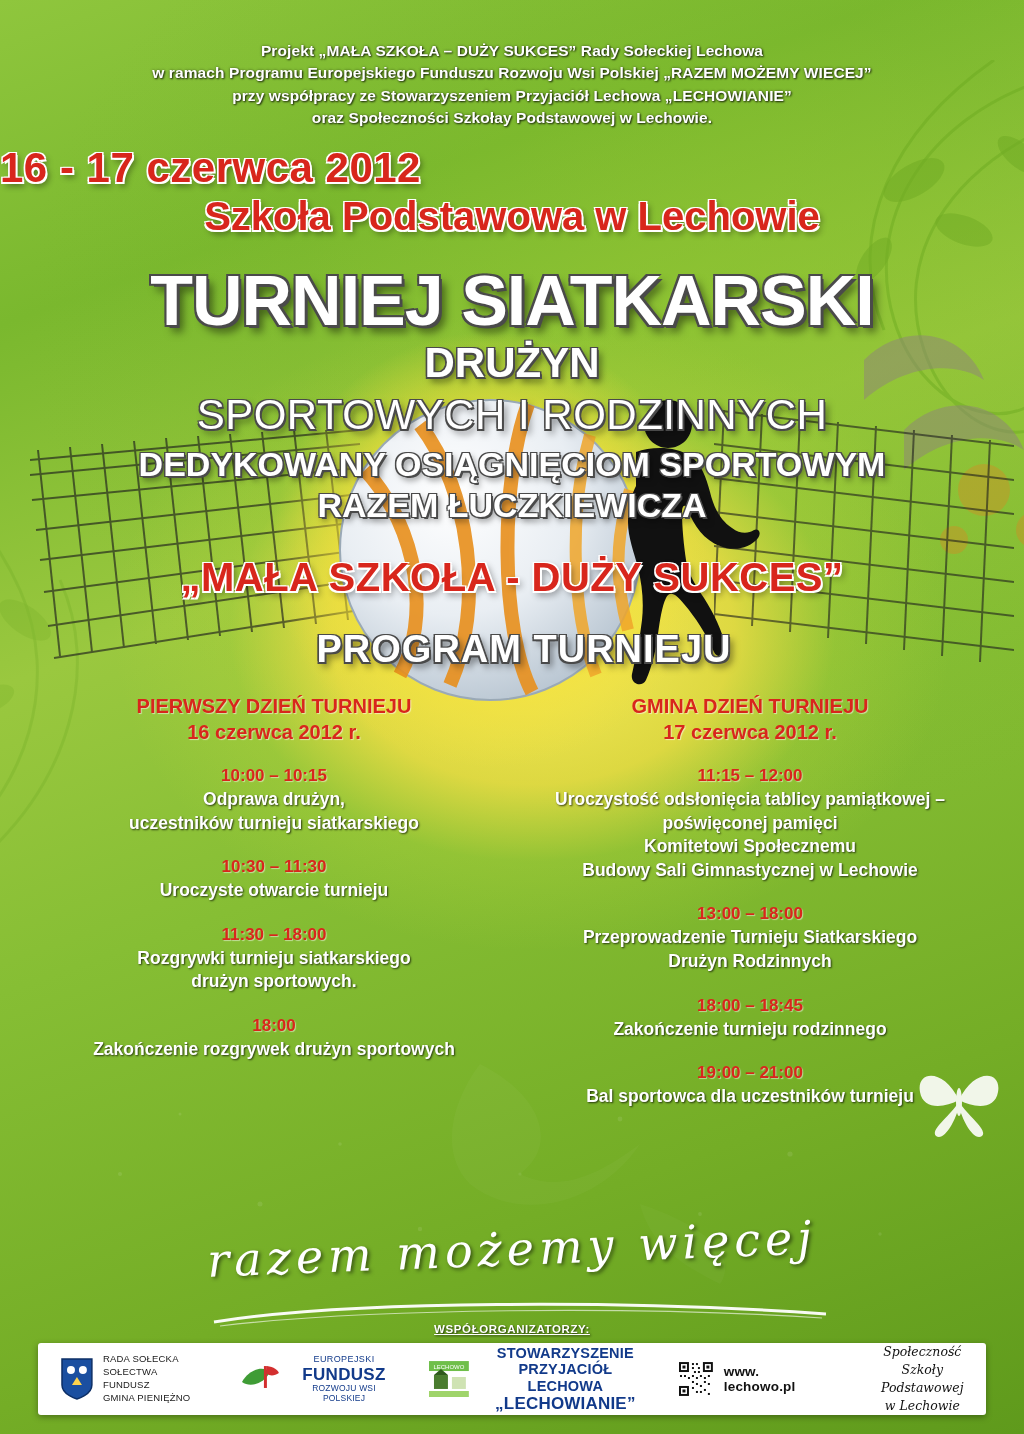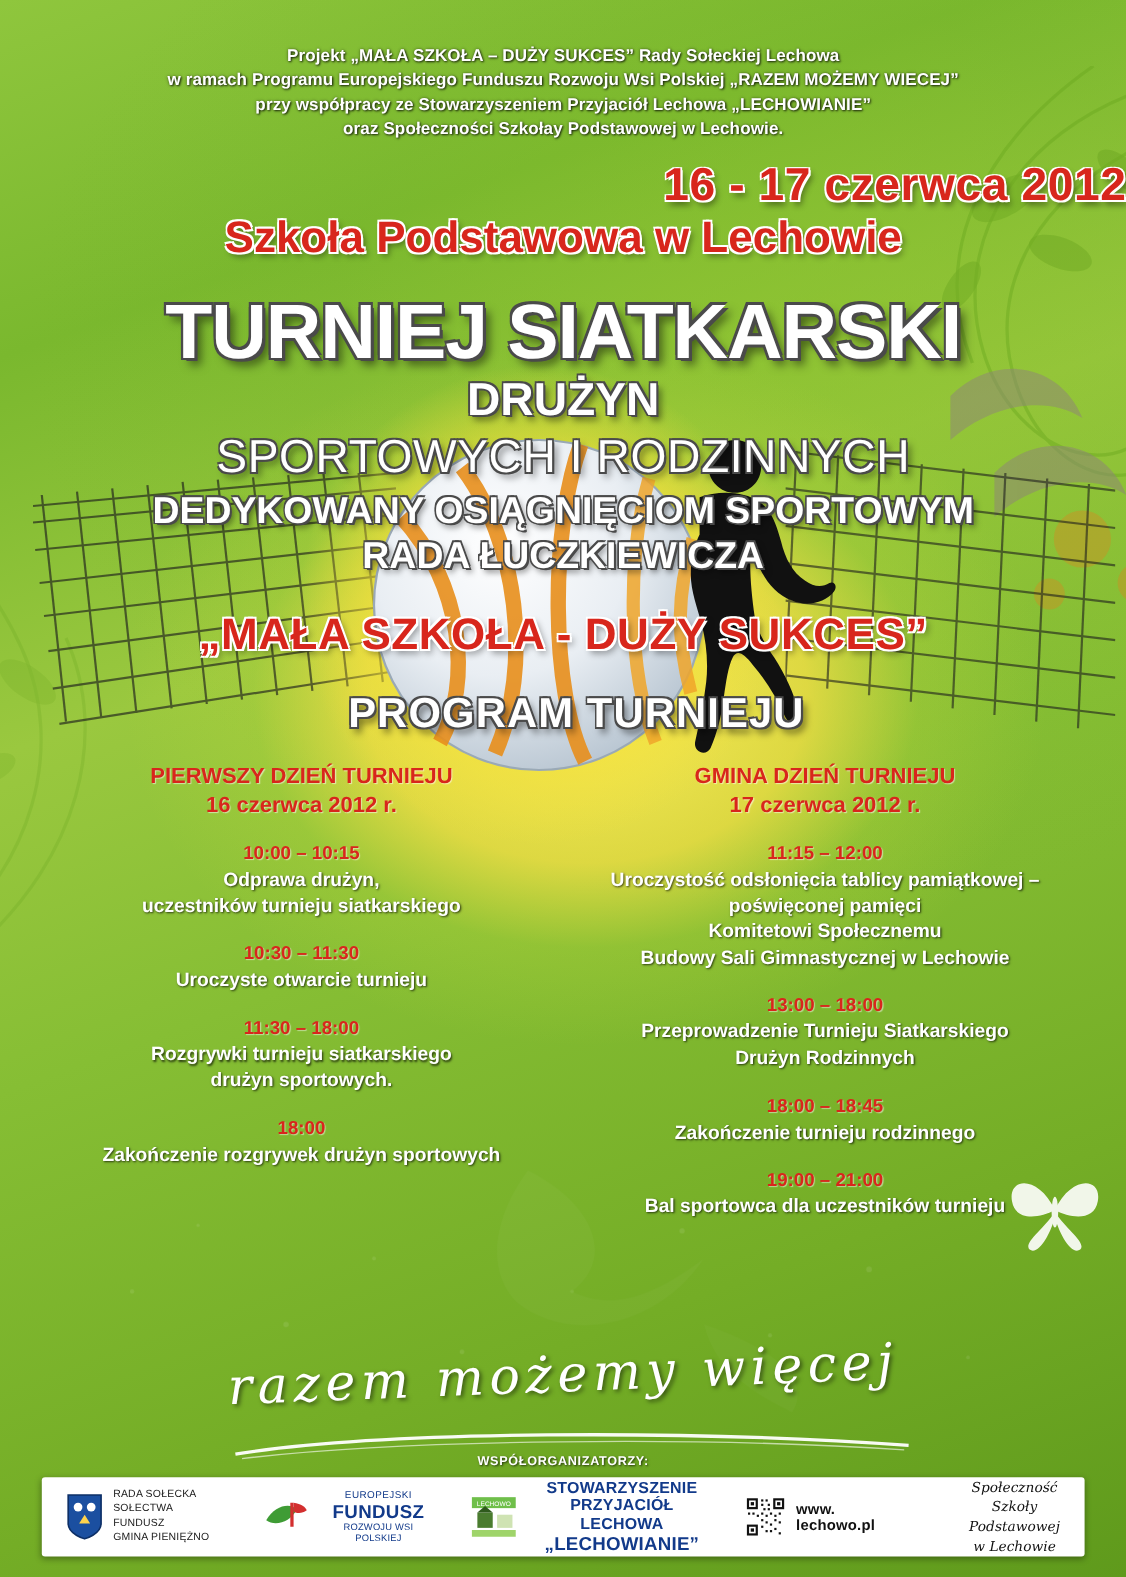--- a/index.html
+++ b/index.html
@@ -73,21 +73,21 @@
     color: #ffffff;
     font-weight: bold;
     font-size: 15.5px;
     line-height: 1.45;
     text-shadow: 1px 1px 2px rgba(0,0,0,0.75), 0 0 3px rgba(0,0,0,0.45);
     letter-spacing: 0.1px;
   }
   .header-block div { white-space: nowrap; }
 
   .date-line {
-    text-align: right;
+    text-align: left;
     margin-top: 14px;
     font-size: 42px;
     font-weight: bold;
     color: #d8261c;
     text-shadow: 2px 2px 0 #ffffff, -1.5px -1.5px 0 #ffffff, 1.5px -1.5px 0 #ffffff, -1.5px 1.5px 0 #ffffff, 3px 4px 6px rgba(0,0,0,0.45);
     letter-spacing: 0.5px;
   }
   .school-line {
     text-align: center;
     margin-top: 2px;
@@ -254,20 +254,21 @@
     position: absolute;
     top: -20px;
     left: 50%;
     transform: translateX(-50%);
     font-size: 11.5px;
     font-weight: bold;
     color: #ffffff;
     letter-spacing: 0.6px;
     text-shadow: 1px 1px 2px rgba(0,0,0,0.7);
     white-space: nowrap;
+    text-decoration: underline;
   }
   .f-item {
     display: flex;
     align-items: center;
     height: 100%;
   }
   .f-item-1 { margin-left: 22px; }
   .f-text-small {
     font-size: 9.5px;
     color: #1a1a1a;
@@ -451,21 +452,21 @@
       <div>oraz Społeczności Szkołay Podstawowej w Lechowie.</div>
     </div>
 
     <div class="date-line">16 - 17 czerwca 2012</div>
     <div class="school-line">Szkoła Podstawowa w Lechowie</div>
 
     <div class="title-main">TURNIEJ SIATKARSKI</div>
     <div class="title-sub1">DRUŻYN</div>
     <div class="title-sub2">SPORTOWYCH  I  RODZINNYCH</div>
     <div class="title-ded1">DEDYKOWANY OSIĄGNIĘCIOM SPORTOWYM</div>
-    <div class="title-ded2">RADA ŁUCZKIEWICZA</div>
+    <div class="title-ded2">RAZEM ŁUCZKIEWICZA</div>
 
     <div class="slogan">„MAŁA SZKOŁA - DUŻY SUKCES”</div>
 
     <div class="program-title">PROGRAM  TURNIEJU</div>
 
     <div class="days">
 
       <div class="day-col col-left">
         <div class="day-title">PIERWSZY DZIEŃ TURNIEJU</div>
         <div class="day-date">16 czerwca 2012 r.</div>

